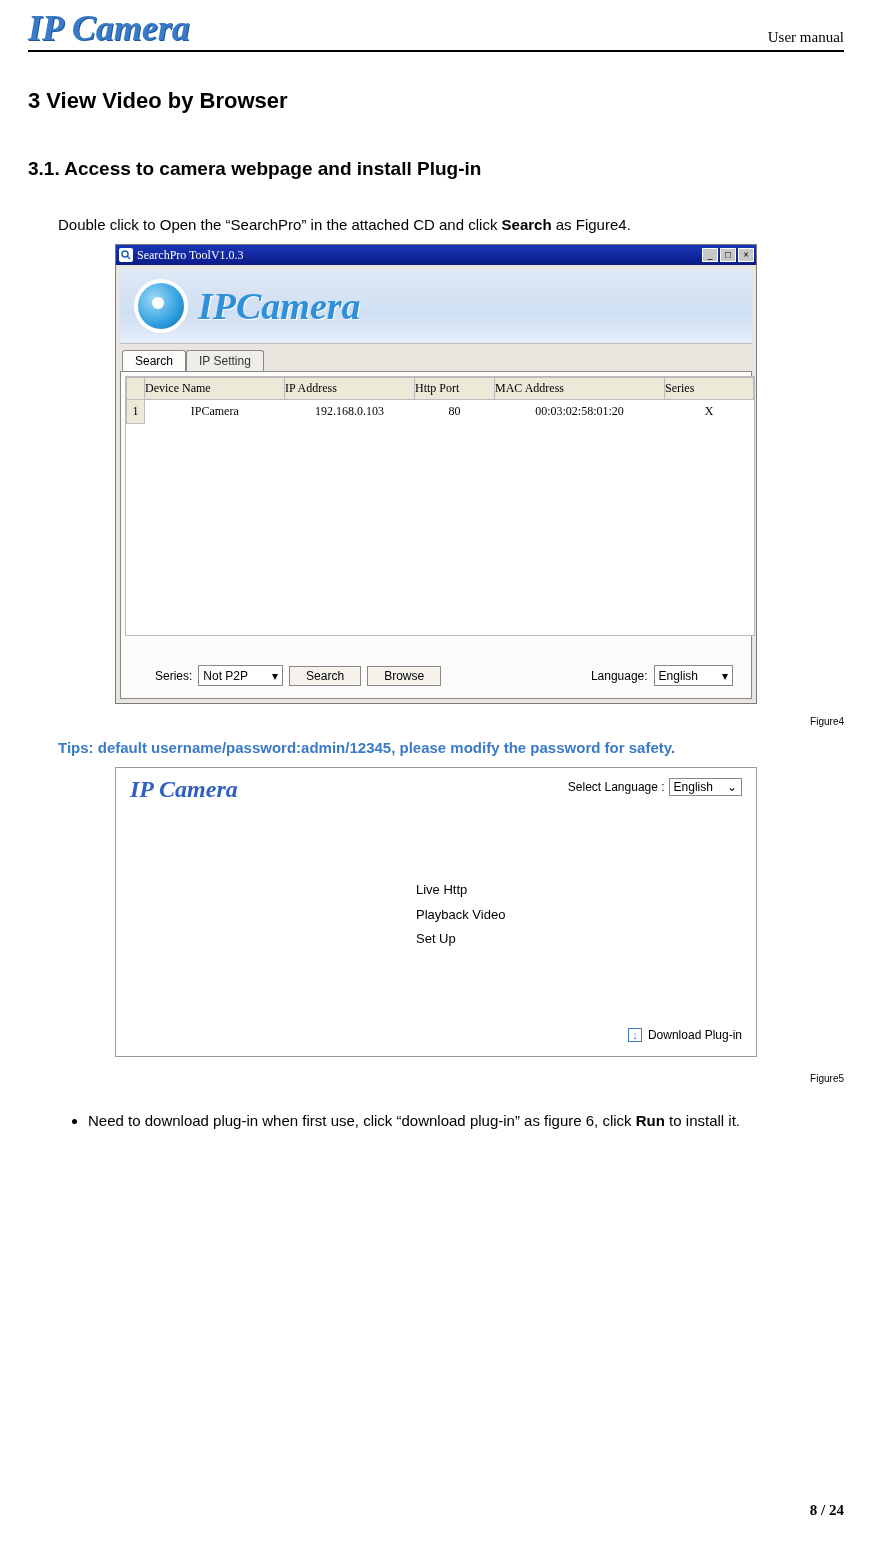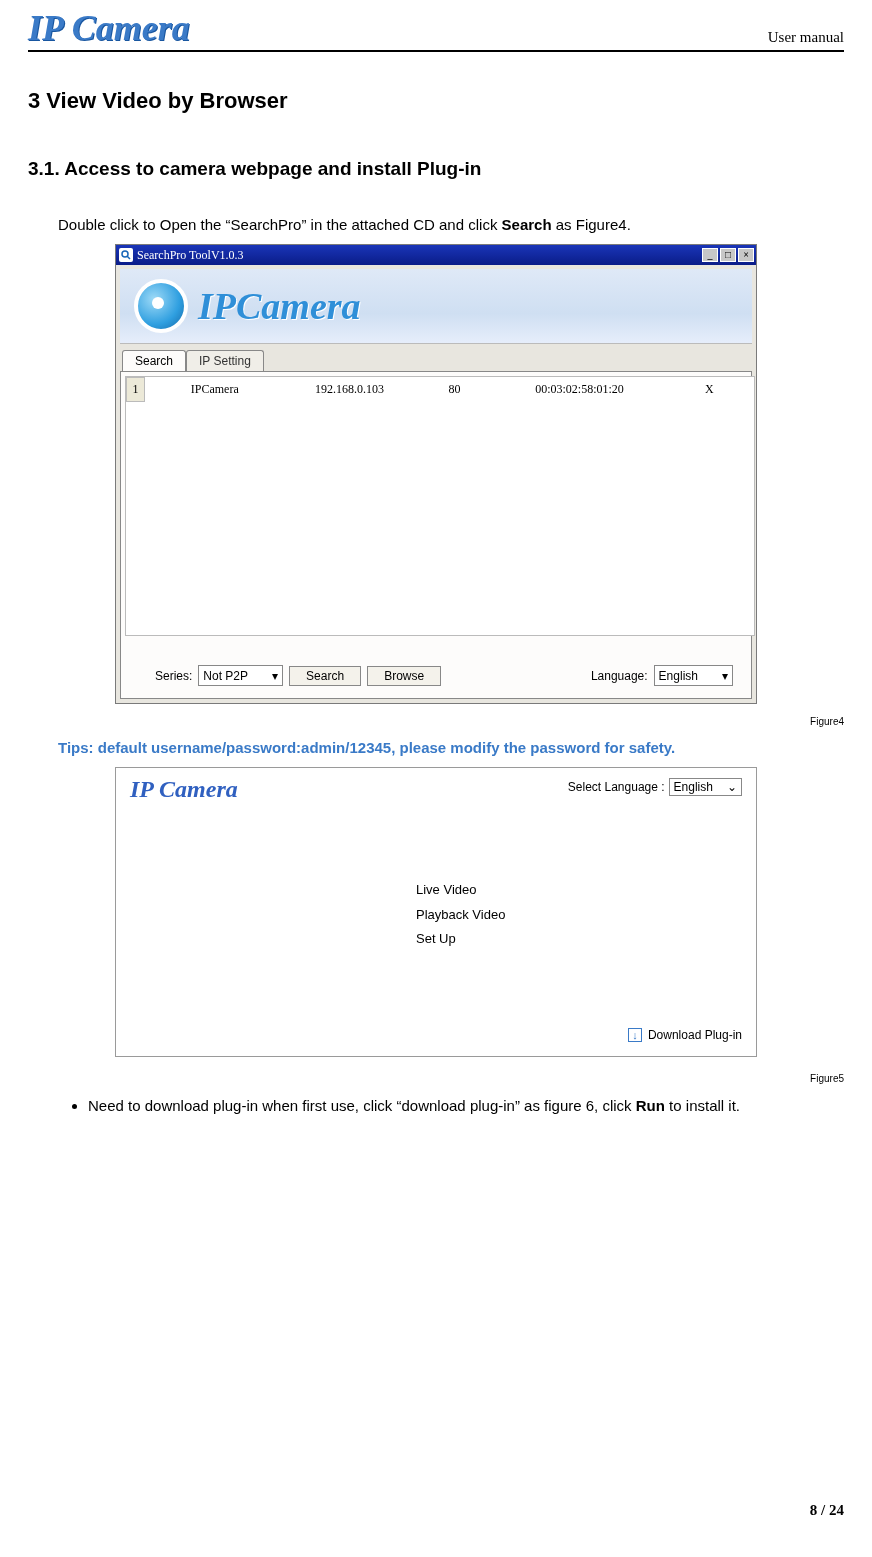--- a/index.html
+++ b/index.html
@@ -282,21 +282,21 @@
     border: 1px solid #3a7ac7;
     color: #3a7ac7;
     font-size: 11px;
     line-height: 12px;
     text-align: center;
     display:inline-block;
   }
   
   ul.bul {
     padding-left: 60px;
-    margin: 7px 0 0 0;
+    margin: 22px 0 0 0;
   }
   ul.bul li {
     list-style: disc;
     font-size: 15px;
     line-height: 2;
   }
   .footer {
     position: absolute;
     right: 28px;
     bottom: 38px;
@@ -354,20 +354,28 @@
             <table>
               <colgroup>
                 <col style="width:18px">
                   <col style="width:140px">
                   <col style="width:130px">
                   <col style="width:80px">
                   <col style="width:170px">
                   <col>
               </colgroup>
               <tbody>
+                  <tr>
+                <th class="numcol"></th>
+                <th>Device Name</th>
+                <th>IP Address</th>
+                <th>Http Port</th>
+                <th>MAC Address</th>
+                <th>Series</th>
+              </tr>
               <tr>
                 <td class="numcol" style="background:#ece9d8;border:1px solid #bbb">1</td>
                 <td>IPCamera</td>
                 <td>192.168.0.103</td>
                 <td>80</td>
                 <td>00:03:02:58:01:20</td>
                 <td>X</td>
               </tr>
             </tbody>
               </table>
@@ -403,21 +411,21 @@
     <div class="webpage">
       <div class="wp-logo">IP Camera</div>
       <div class="wp-lang">
         <span>Select Language :</span>
         <span class="sel">
           <span>English</span>
             <span>⌄</span>
         </span>
       </div>
       <div class="wp-menu">
-        <div>Live Video</div>
+        <div>Live Http</div>
         <div>Playback Video</div>
         <div>Set Up</div>
       </div>
       <div class="wp-download">
         <span class="dl-ico">↓</span>
         <span>Download Plug-in</span>
       </div>
     </div>
   </div>
   <div class="figure-caption">Figure5</div>

